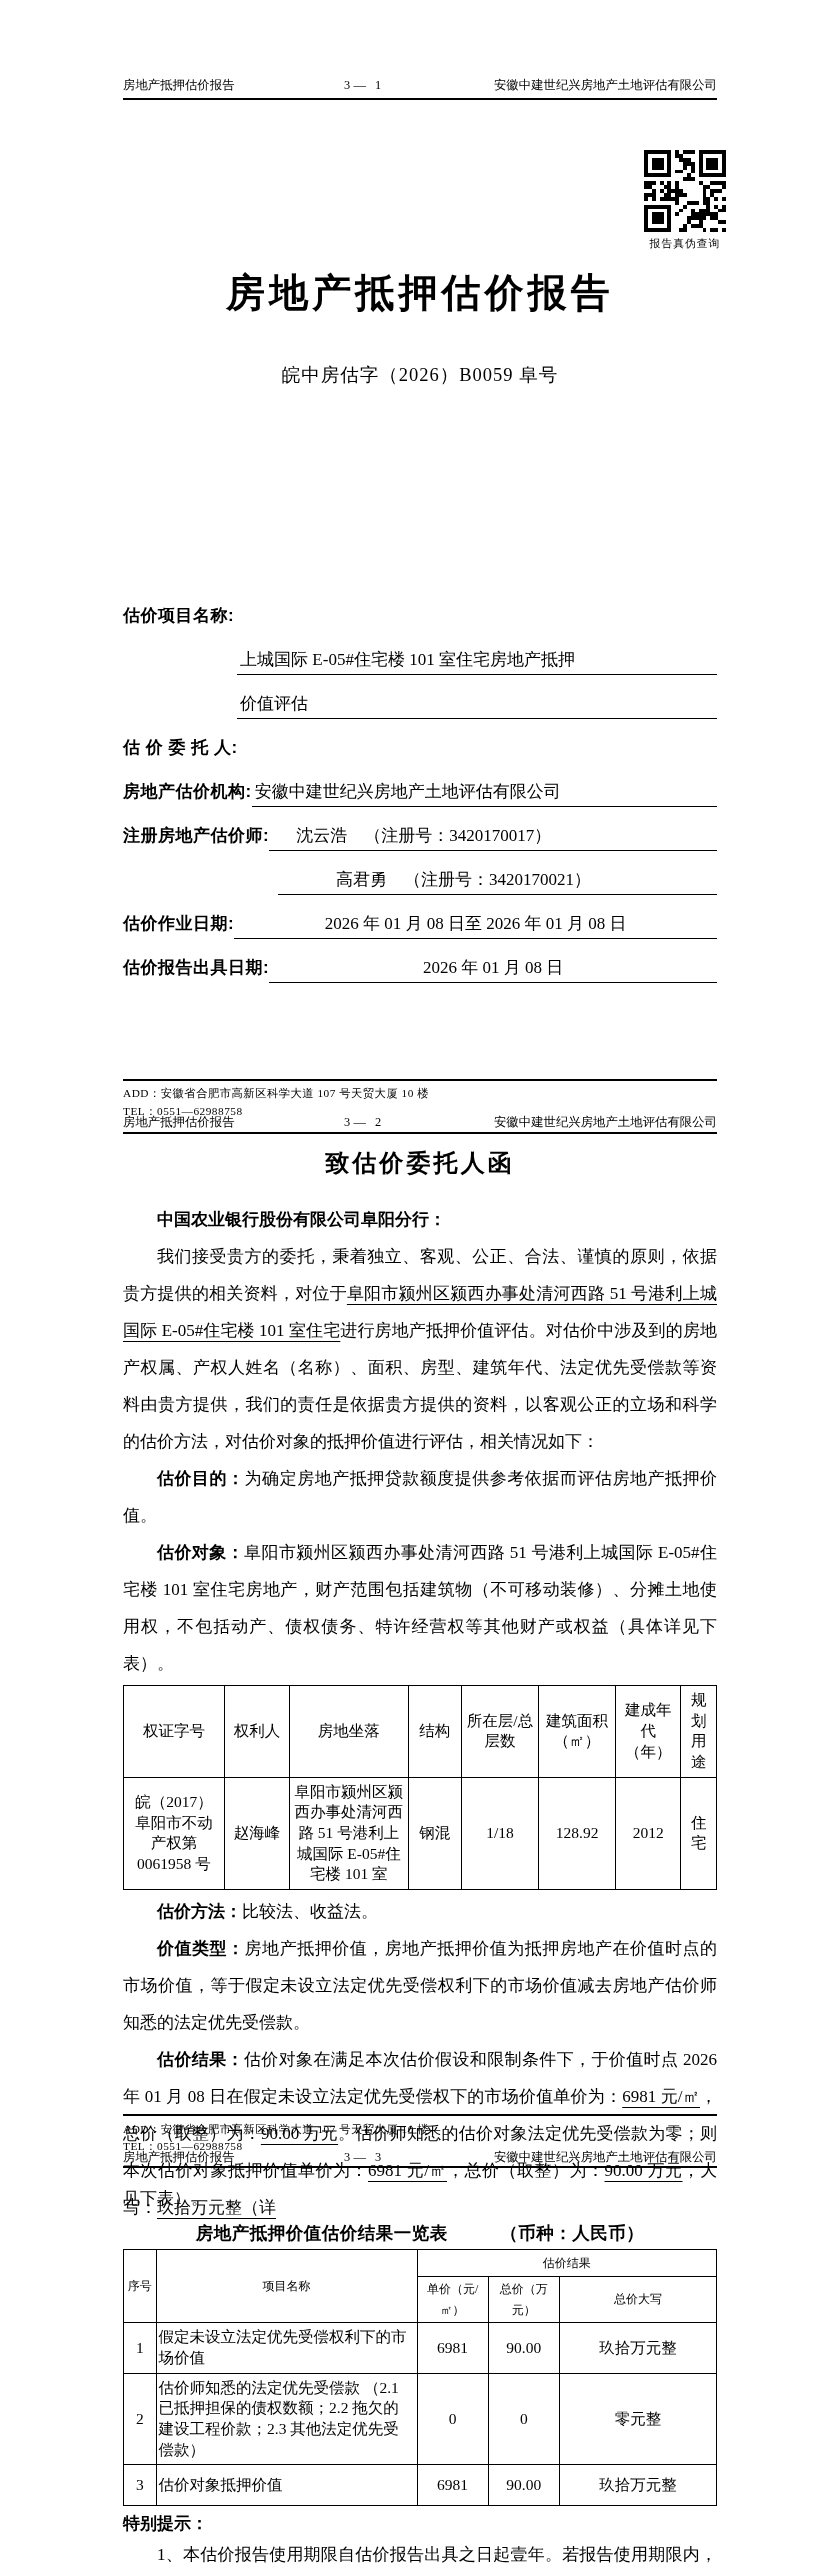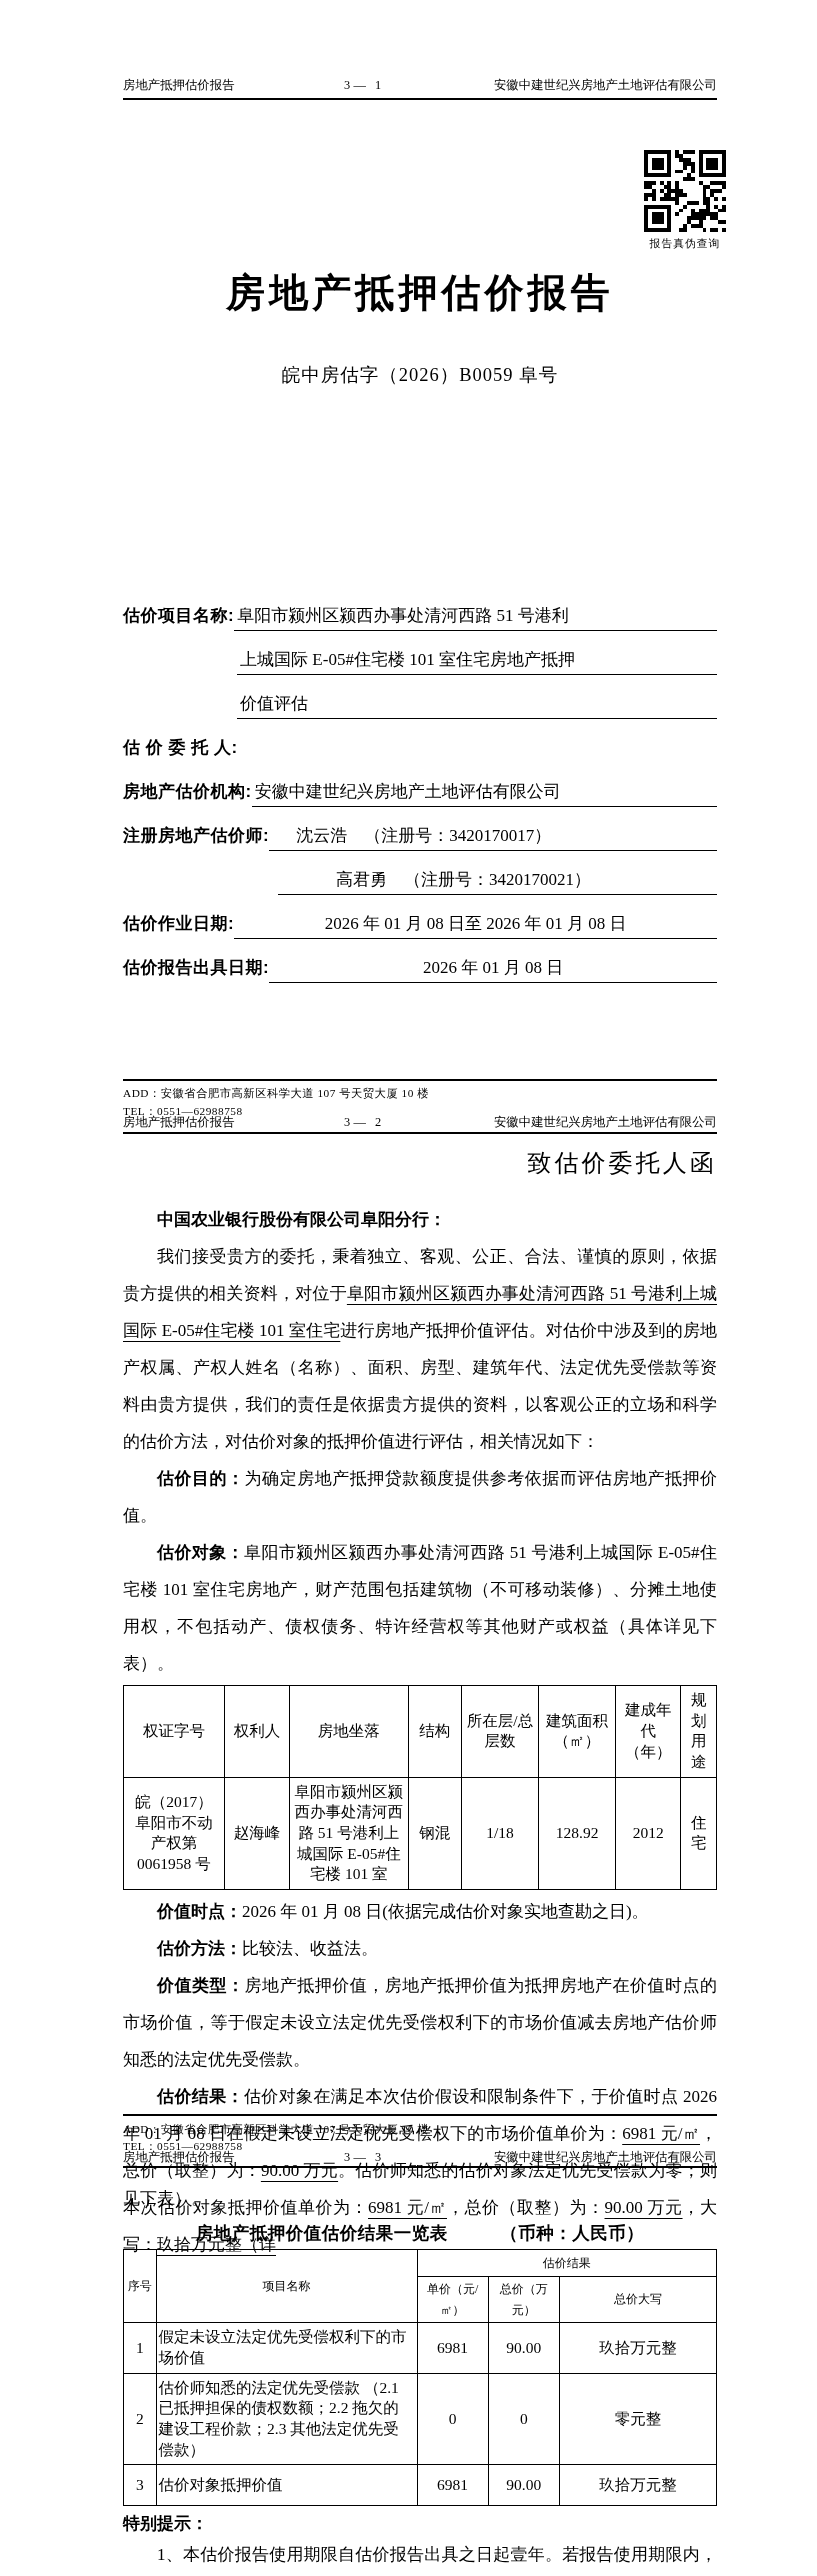--- a/index.html
+++ b/index.html
@@ -35,21 +35,21 @@
   .fval.ind { padding-left: 27px; }
   .fval.ind2 { padding-left: 58px; }
 
   
   .flow { font-size: 17px; line-height: 37px; text-align: justify; }
   .flow p { text-indent: 2em; }
   .flow .nohang { text-indent: 0; }
   .blabel { font-family: "Liberation Sans", "DejaVu Sans", sans-serif; font-weight: bold; }
   .salutation { font-family: "Liberation Sans", "DejaVu Sans", sans-serif; font-weight: bold; text-indent: 0; }
   .u { text-decoration: underline; text-decoration-thickness: 1px; text-underline-offset: 5.2px; }
-  .letter-heading { font-size: 24px; font-weight: normal; text-align: right; letter-spacing: 3.1px;
+  .letter-heading { font-size: 24px; font-weight: bold; text-align: center; letter-spacing: 3.1px;
                     font-family: "Liberation Sans", "DejaVu Sans", sans-serif; }
 
   
   table { width: 100%; border-collapse: collapse; table-layout: fixed; }
   th, td { border: 1px solid #000; text-align: center; vertical-align: middle;
            font-weight: normal; padding: 4.1px 4.1px; font-size: 15.5px; line-height: 20.6px; }
   .prop-table { margin: 3.1px 0; }
   .prop-table th { height: 46px; }
   .prop-table td { height: 111px; }
   .res-title { font-size: 17.5px; font-weight: bold; line-height: 32px; text-align: center;
@@ -209,21 +209,20 @@
         <rect x="2" y="16" width="3" height="3" fill="#000"></rect>
       </svg></div>
   <div class="abs qr-caption" style="left:626px; top:237px; width:118px;">报告真伪查询</div>
 
   <div class="abs cx doc-title" style="top:266px;">房地产抵押估价报告</div>
   <div class="abs cx doc-no" style="top:362px;">皖中房估字（2026）B0059 阜号</div>
 
   <div class="abs cx" style="top:604px;">
     <div class="frow">
       <span class="flabel">估价项目名称:</span>
-      <span class="fval">阜阳市颍州区颍西办事处清河西路 51 号港利</span>
     </div>
     <div class="frow">
       <span class="fspacer1"></span>
       <span class="fval">上城国际 E-05#住宅楼 101 室住宅房地产抵押</span>
     </div>
     <div class="frow">
       <span class="fspacer1"></span>
       <span class="fval">价值评估</span>
     </div>
     <div class="frow">
@@ -298,21 +297,20 @@
         <td>阜阳市颍州区颍西办事处清河西路 51 号港利上城国际 E-05#住宅楼 101 室</td>
         <td>钢混</td>
         <td>1/18</td>
         <td>128.92</td>
         <td>2012</td>
         <td>住宅</td>
       </tr>
     </tbody>
       </table>
 
-    <p><span class="blabel">价值时点：</span><span>2026 年 01 月 08 日(依据完成估价对象实地查勘之日)。</span></p>
     <p><span class="blabel">估价方法：</span><span>比较法、收益法。</span></p>
     <p><span class="blabel">价值类型：</span><span>房地产抵押价值，房地产抵押价值为抵押房地产在价值时点的市场价值，等于假定未设立法定优先受偿权利下的市场价值减去房地产估价师知悉的法定优先受偿款。</span></p>
     <p><span class="blabel">估价结果：</span><span>估价对象在满足本次估价假设和限制条件下，于价值时点 2026 年 01 月 08 日在假定未设立法定优先受偿权下的市场价值单价为：</span><span class="u">6981 元/㎡</span><span>，总价（取整）为：</span><span class="u">90.00 万元</span><span>。估价师知悉的估价对象法定优先受偿款为零；则本次估价对象抵押价值单价为：</span><span class="u">6981 元/㎡</span><span>，总价（取整）为：</span><span class="u">90.00 万元</span><span>，大写：</span><span class="u">玖拾万元整（详</span></p>
   </div>
 
   <div class="abs cx rule" style="top:2114px;"></div>
   <div class="abs cx foot-line" style="top:2121px;">ADD：安徽省合肥市高新区科学大道 107 号天贸大厦 10 楼</div>
   <div class="abs cx foot-line" style="top:2138px;">TEL：0551—62988758</div>
 
   <div class="abs cx running-head" style="top:2149px;">

